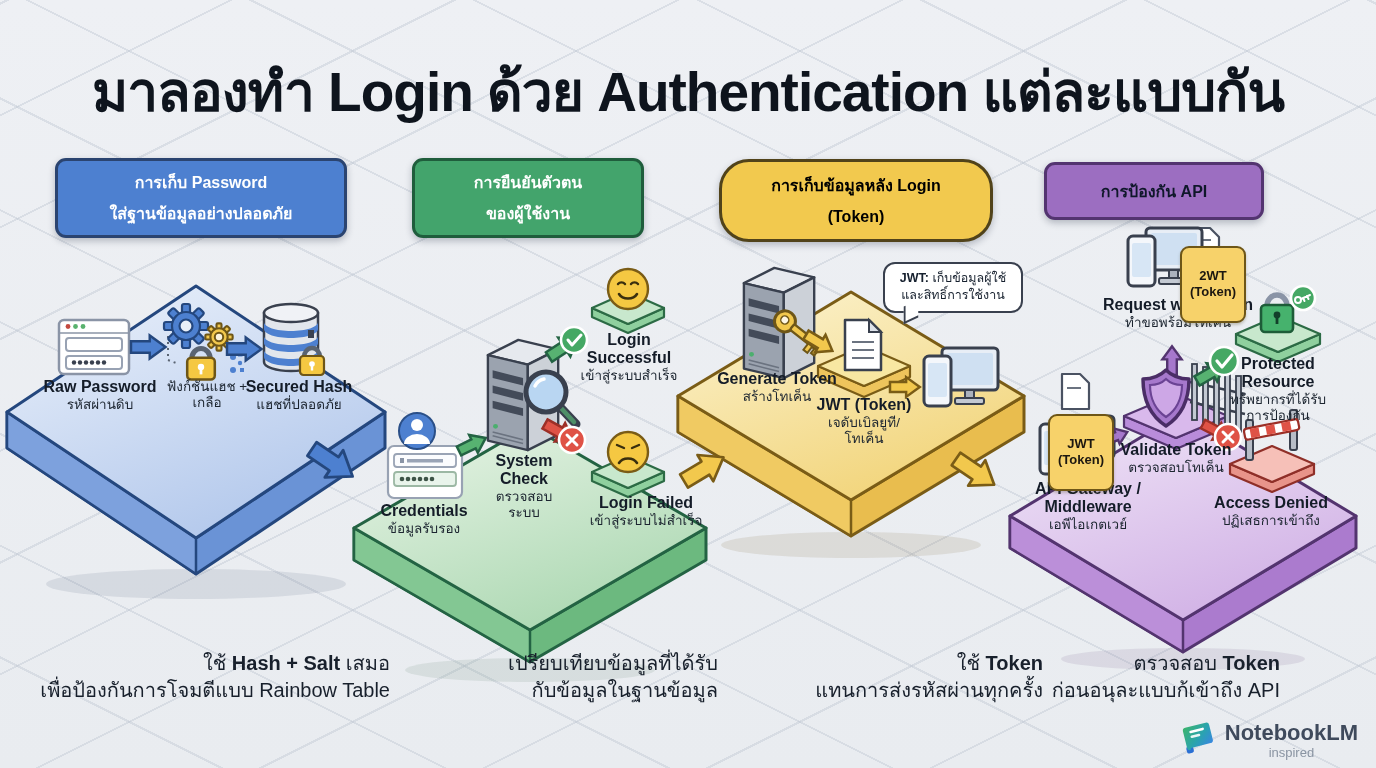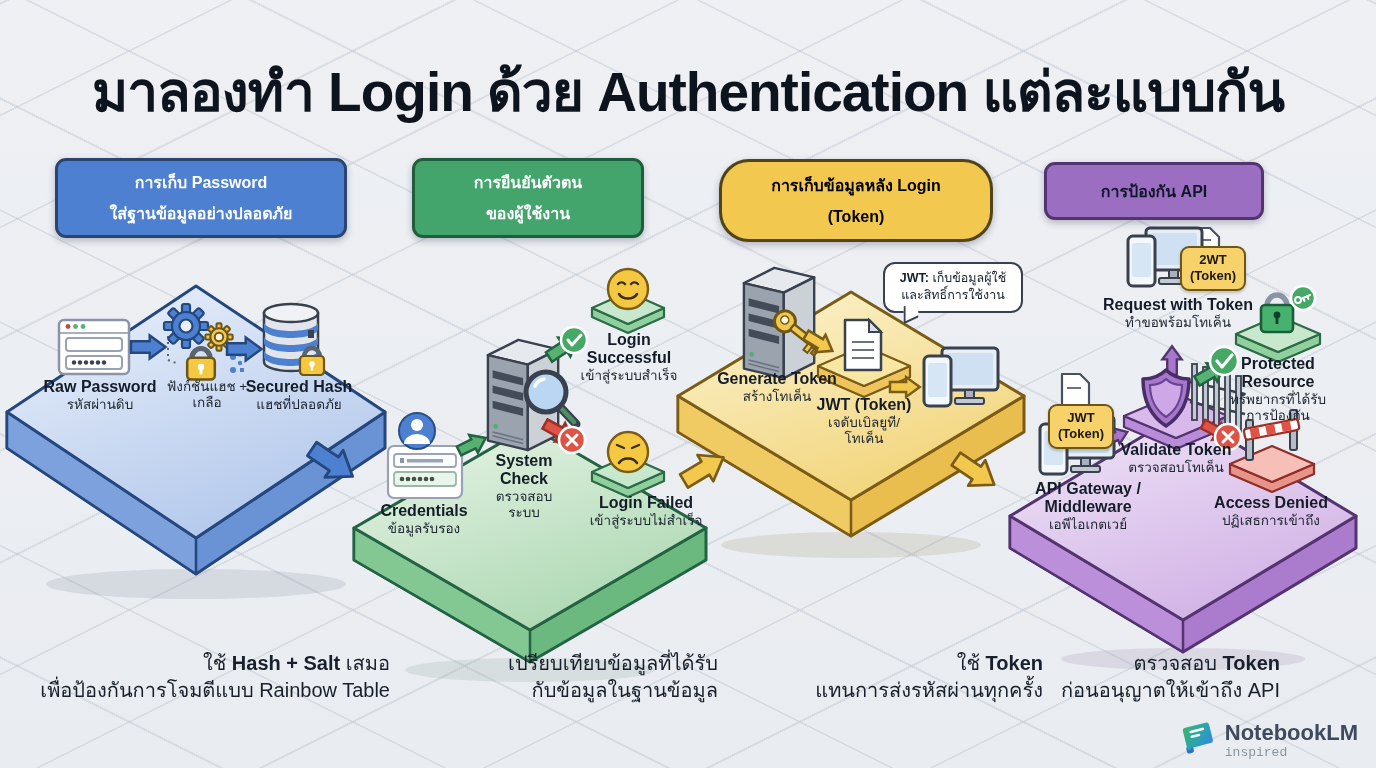--- a/index.html
+++ b/index.html
@@ -27,27 +27,27 @@
   .cap{position:absolute;transform:translateX(-50%);top:650px;text-align:right;
     font-size:20px;line-height:27px;color:#18202c;font-weight:500;width:380px;}
   .cap b{font-weight:800;}
   .bubble{position:absolute;left:883px;top:262px;width:124px;background:#fff;border:2px solid #39404e;
     border-radius:12px;padding:6px 6px 7px;text-align:center;font-size:12.5px;font-weight:500;
     line-height:1.35;color:#16202e;}
   .bubble b{font-weight:800;}
   .bubble:after{content:'';position:absolute;left:18px;bottom:-9px;width:14px;height:14px;background:#fff;
     border-left:2px solid #39404e;border-bottom:2px solid #39404e;transform:rotate(-25deg) skewX(-25deg);}
   .badge{position:absolute;background:#f7d26a;border:2px solid #6e5617;border-radius:9px;text-align:center;
-    font-weight:800;color:#1c1710;font-size:13px;line-height:1.25;padding:4px 6px;
+    font-weight:800;color:#1c1710;font-size:13px;line-height:1.25;padding:20px 6px;
     box-shadow:0 2px 3px rgba(60,50,10,0.25);}
-  .badge-jwt{left:1048px;top:404px;width:50px;}
+  .badge-jwt{left:1048px;top:414px;width:50px;}
   .badge-2wt{left:1180px;top:246px;width:50px;}
   .brand{position:absolute;right:18px;bottom:8px;display:flex;align-items:flex-start;gap:9px;}
   .brand-name{font-size:22px;font-weight:700;color:#3f4a5c;line-height:1.1;}
-  .brand-tagline{font-size:13px;color:#8a94a2;text-align:left;margin-top:0px;font-family:Liberation Mono, monospace;}
+  .brand-tagline{font-size:13px;color:#8a94a2;text-align:center;margin-top:0px;}
 </style>
 </head>
 <body>
 
 <div class="canvas">
 
   <svg class="scene" width="1376" height="768" viewBox="0 0 1376 768">
     <defs>
       <linearGradient id="gTop1" x1="0" y1="0" x2="0.55" y2="1">
         <stop offset="0" stop-color="#ecf2fb"></stop>
@@ -441,21 +441,21 @@
   <div class="cap" style="left:528px">
     <div><span>เปรียบเทียบข้อมูลที่ได้รับ</span><b></b><span></span></div>
     <div>กับข้อมูลในฐานข้อมูล</div>
   </div>
   <div class="cap" style="left:853px">
     <div><span>ใช้ </span><b>Token</b><span></span></div>
     <div>แทนการส่งรหัสผ่านทุกครั้ง</div>
   </div>
   <div class="cap" style="left:1090px">
     <div><span>ตรวจสอบ </span><b>Token</b><span></span></div>
-    <div>ก่อนอนุญาตให้เข้าถึง API</div>
+    <div>ก่อนอนุละแบบก้เข้าถึง API</div>
   </div>
 
   <div class="brand">
     <svg width="36" height="34" viewBox="0 0 36 34">
       <defs>
         <linearGradient id="bookG" x1="0" y1="0" x2="1" y2="1">
           <stop offset="0" stop-color="#3cb46a"></stop>
             <stop offset="0.55" stop-color="#2aa3b0"></stop>
             <stop offset="1" stop-color="#3b82e8"></stop>
         </linearGradient>

